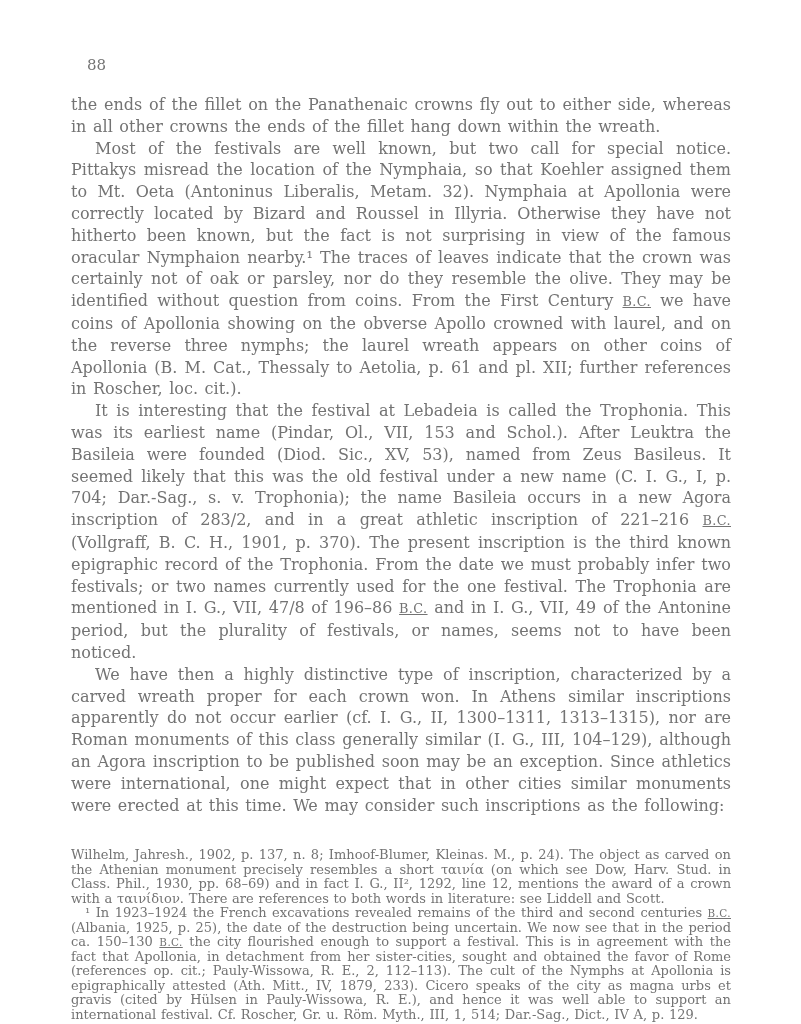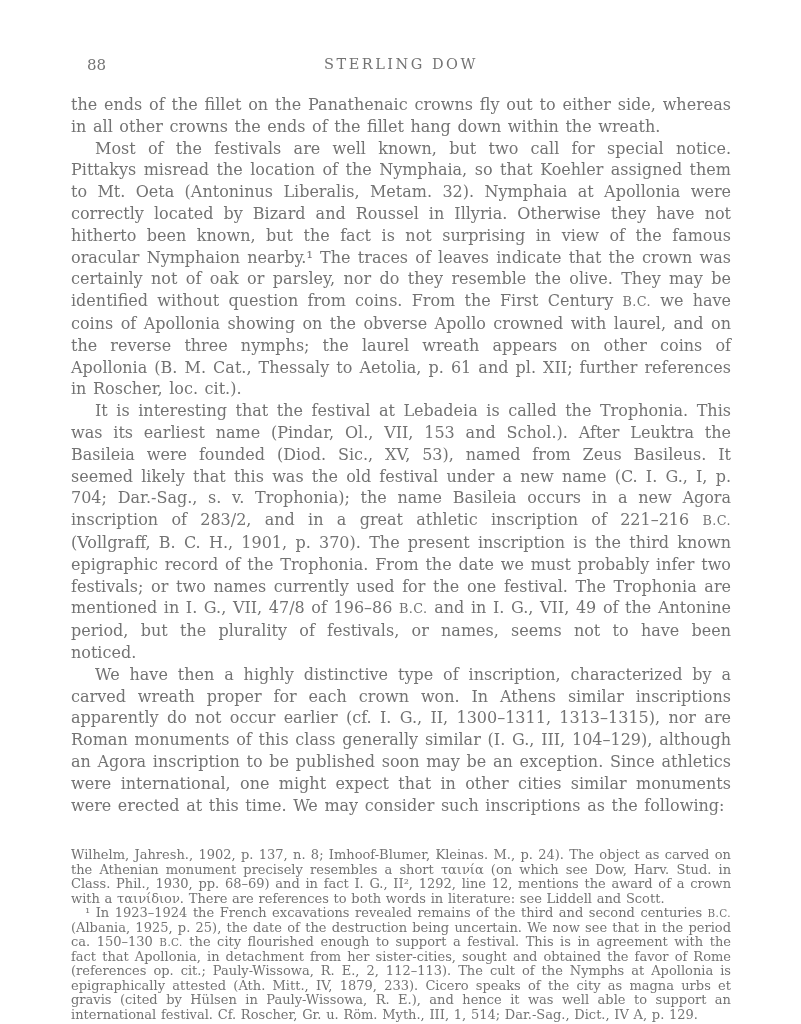--- a/index.html
+++ b/index.html
@@ -46,29 +46,28 @@
     margin-top: 32px;
   }
   .footnotes p {
     font-size: 13px;
     line-height: 14.5px;
     text-align: justify;
     word-spacing: 0.6px;
   }
   .footnotes p.indent { text-indent: 14px; }
   .i { }
-  .sc { font-size: 0.8em; letter-spacing: 0.4px; }
+  .sc { font-size: 0.8em; letter-spacing: 0.4px; text-decoration: underline; }
 </style>
 </head>
 <body>
 
 <div class="page">
   <header class="page-header">
     <span class="page-number">88</span>
-    <span class="running-head">STERLING DOW</span>
   </header>
   <main class="body-text">
       <p><span>the ends of the fillet on the Panathenaic crowns fly out to either side, whereas in all other crowns the ends of the fillet hang down within the wreath.</span></p>
       <p class="indent"><span>Most of the festivals are well known, but two call for special notice. Pittakys misread the location of the Nymphaia, so that Koehler assigned them to Mt. Oeta (Antoninus Liberalis, </span><span class="i">Metam.</span><span> 32). Nymphaia at Apollonia were correctly located by Bizard and Roussel in Illyria. Otherwise they have not hitherto been known, but the fact is not surprising in view of the famous oracular Nymphaion nearby.¹ The traces of leaves indicate that the crown was certainly not of oak or parsley, nor do they resemble the olive. They may be identified without question from coins. From the First Century </span><span class="sc">B.C.</span><span> we have coins of Apollonia showing on the obverse Apollo crowned with laurel, and on the reverse three nymphs; the laurel wreath appears on other coins of Apollonia (</span><span class="i">B. M. Cat., Thessaly to Aetolia</span><span>, p. 61 and pl. XII; further references in Roscher, </span><span class="i">loc. cit.</span><span>).</span></p>
       <p class="indent"><span>It is interesting that the festival at Lebadeia is called the Trophonia. This was its earliest name (Pindar, </span><span class="i">Ol.</span><span>, VII, 153 and Schol.). After Leuktra the Basileia were founded (Diod. Sic., XV, 53), named from Zeus Basileus. It seemed likely that this was the old festival under a new name (</span><span class="i">C. I. G.</span><span>, I, p. 704; Dar.-Sag., </span><span class="i">s. v. Trophonia</span><span>); the name Basileia occurs in a new Agora inscription of 283/2, and in a great athletic inscription of 221–216 </span><span class="sc">B.C.</span><span> (Vollgraff, </span><span class="i">B. C. H.</span><span>, 1901, p. 370). The present inscription is the third known epigraphic record of the Trophonia. From the date we must probably infer two festivals; or two names currently used for the one festival. The Trophonia are mentioned in </span><span class="i">I. G.</span><span>, VII, 47/8 of 196–86 </span><span class="sc">B.C.</span><span> and in </span><span class="i">I. G.</span><span>, VII, 49 of the Antonine period, but the plurality of festivals, or names, seems not to have been noticed.</span></p>
       <p class="indent"><span>We have then a highly distinctive type of inscription, characterized by a carved wreath proper for each crown won. In Athens similar inscriptions apparently do not occur earlier (cf. </span><span class="i">I. G.</span><span>, II, 1300–1311, 1313–1315), nor are Roman monuments of this class generally similar (</span><span class="i">I. G.</span><span>, III, 104–129), although an Agora inscription to be published soon may be an exception. Since athletics were international, one might expect that in other cities similar monuments were erected at this time. We may consider such inscriptions as the following:</span></p>
     </main>
   <footer class="footnotes">
       <p><span>Wilhelm, </span><span class="i">Jahresh.</span><span>, 1902, p. 137, n. 8; Imhoof-Blumer, </span><span class="i">Kleinas. M.</span><span>, p. 24). The object as carved on the Athenian monument precisely resembles a short </span><span class="i">ταινία</span><span> (on which see Dow, </span><span class="i">Harv. Stud. in Class. Phil.</span><span>, 1930, pp. 68–69) and in fact </span><span class="i">I. G.</span><span>, II², 1292, line 12, mentions the award of a crown with a </span><span class="i">ταινίδιον</span><span>. There are references to both words in literature: see Liddell and Scott.</span></p>
       <p class="indent"><span>¹ In 1923–1924 the French excavations revealed remains of the third and second centuries </span><span class="sc">B.C.</span><span> (</span><span class="i">Albania</span><span>, 1925, p. 25), the date of the destruction being uncertain. We now see that in the period </span><span class="i">ca.</span><span> 150–130 </span><span class="sc">B.C.</span><span> the city flourished enough to support a festival. This is in agreement with the fact that Apollonia, in detachment from her sister-cities, sought and obtained the favor of Rome (references </span><span class="i">op. cit.</span><span>; Pauly-Wissowa, </span><span class="i">R. E.</span><span>, 2, 112–113). The cult of the Nymphs at Apollonia is epigraphically attested (</span><span class="i">Ath. Mitt.</span><span>, IV, 1879, 233). Cicero speaks of the city as </span><span class="i">magna urbs et gravis</span><span> (cited by Hülsen in Pauly-Wissowa, </span><span class="i">R. E.</span><span>), and hence it was well able to support an international festival. Cf. Roscher, </span><span class="i">Gr. u. Röm. Myth.</span><span>, III, 1, 514; Dar.-Sag., </span><span class="i">Dict.</span><span>, IV A, p. 129.</span></p>

